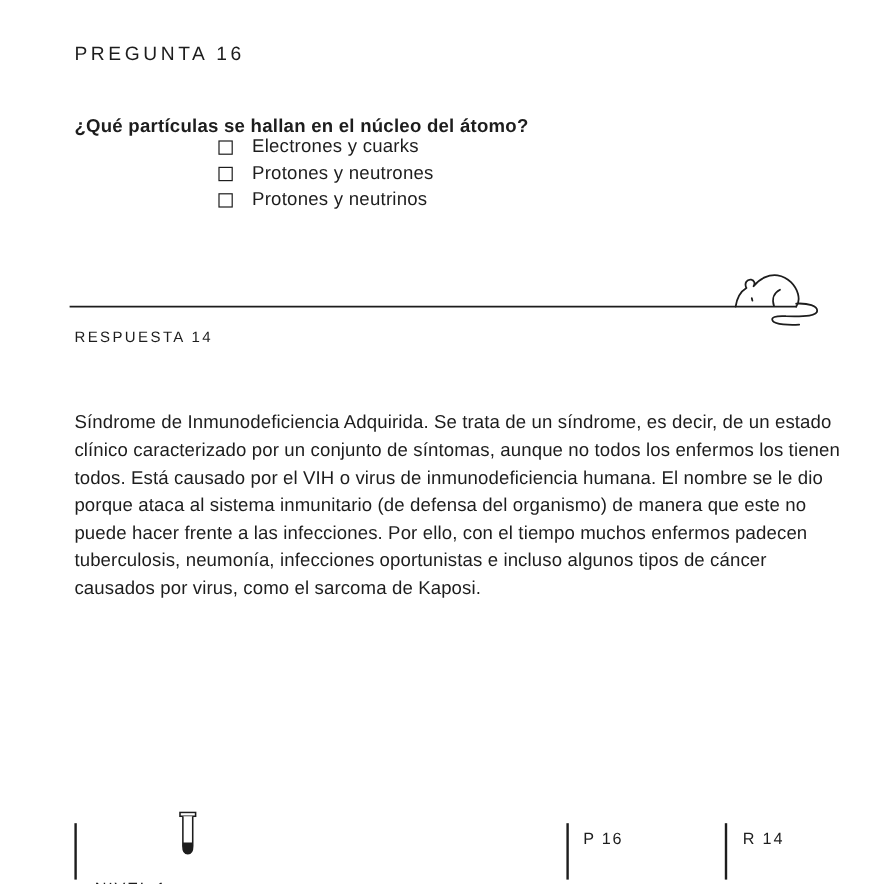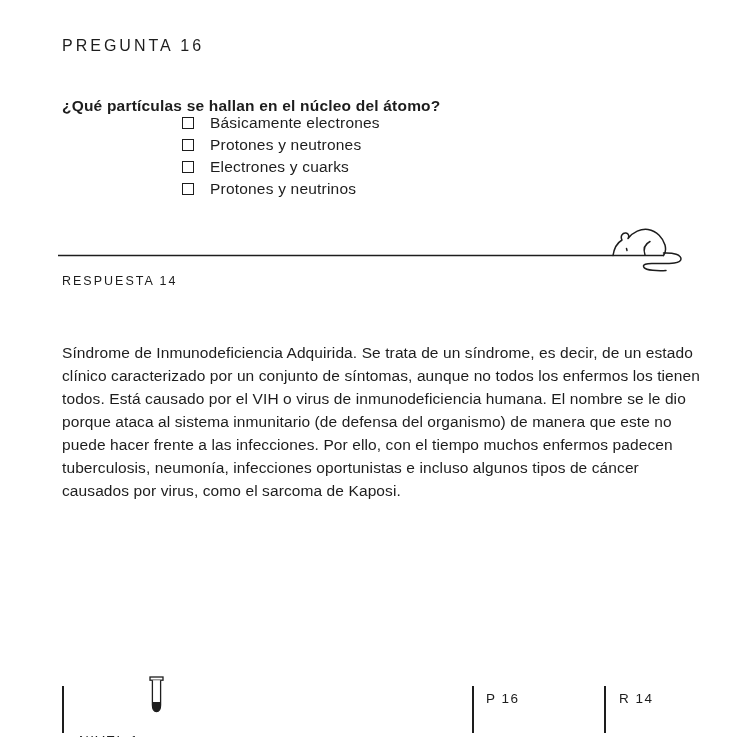--- a/index.html
+++ b/index.html
@@ -92,29 +92,25 @@
 </head>
 <body>
 
 <h1 class="page-title">PREGUNTA 16</h1>
 
 <h2 class="question">¿Qué partículas se hallan en el núcleo del átomo?</h2>
 
 <div class="options">
   <div class="option-row">
     <span class="checkbox"></span>
-    <span>Básicamente electrones</span>
+    <span>Electrones y cuarks</span>
   </div>
   <div class="option-row">
     <span class="checkbox"></span>
     <span>Protones y neutrones</span>
-  </div>
-  <div class="option-row">
-    <span class="checkbox"></span>
-    <span>Electrones y cuarks</span>
   </div>
   <div class="option-row">
     <span class="checkbox"></span>
     <span>Protones y neutrinos</span>
   </div>
 </div>
 
 <svg class="divider-art" width="737" height="58" viewBox="0 0 737 58" aria-hidden="true">
   <line x1="58" y1="35.5" x2="664" y2="35.5" stroke="#1d1d1d" stroke-width="1.4"></line>
   <g fill="none" stroke="#1d1d1d" stroke-width="1.5" stroke-linecap="round" stroke-linejoin="round">

